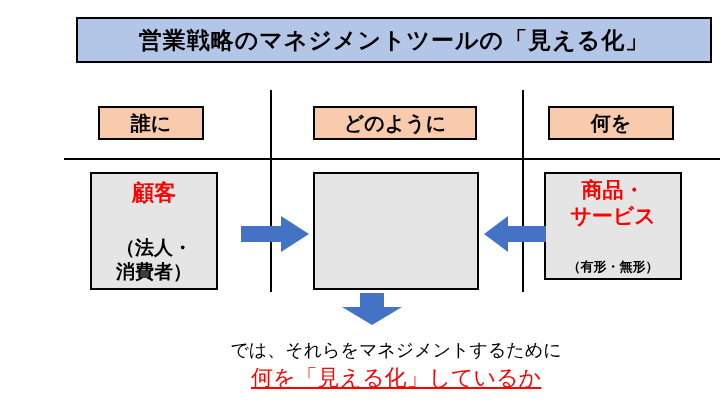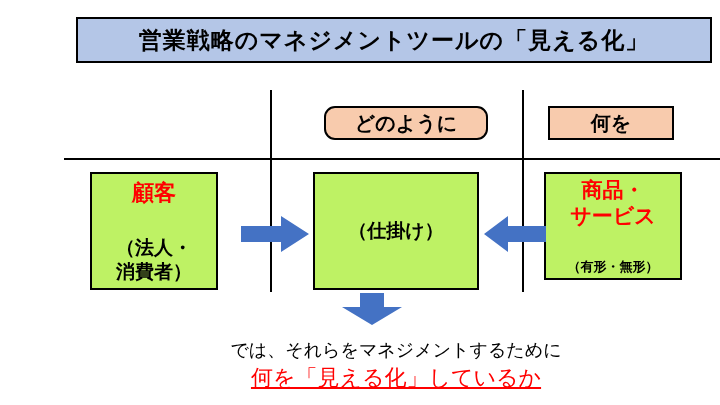--- a/index.html
+++ b/index.html
@@ -23,26 +23,26 @@
   .hline{position:absolute;left:28px;top:158px;width:664px;height:2px;background:var(--border-black,#000);}
 
   
   .header-box{
     position:absolute;top:106px;height:30px;
     background:var(--header-bg,#f8cbad);border:2px solid var(--border-black,#000);
     display:flex;align-items:center;justify-content:center;
     font-size:20px;font-weight:bold;
   }
   .hb1{left:62px;width:102px;}
-  .hb2{left:288px;width:160px;border-radius:11px;}
+  .hb2{left:277px;width:160px;}
   .hb3{left:512px;width:122px;}
 
   
   .content-box{
-    position:absolute;top:172px;background:#bef264;border:2px solid var(--border-black,#000);
+    position:absolute;top:172px;background:#e5e5e5;border:2px solid var(--border-black,#000);
     display:flex;flex-direction:column;align-items:center;justify-content:center;
     text-align:center;
     gap:30px;
   }
   .cb1{left:54px;width:124px;height:114px;}
   .cb2{left:277px;width:162px;height:114px;}
   .cb3{left:508px;width:134px;height:104px;}
   .main-text{color:var(--accent-red,#f00);font-weight:bold;font-size:21px;line-height:1.25;white-space:pre-line;}
   .cb1 .main-text{font-size:22px;}
   .sub-text{color:#000;font-weight:bold;font-size:19px;line-height:1.25;white-space:pre-line;}
@@ -65,31 +65,31 @@
 <body>
 
 <div class="page">
 
   <div class="title-box">営業戦略のマネジメントツールの「見える化」</div>
 
   <div class="vline v1"></div>
   <div class="vline v2"></div>
   <div class="hline"></div>
 
+  <div class="header-box hb1">誰に</div>
   <div class="header-box hb2">どのように</div>
   <div class="header-box hb3">何を</div>
 
   <div class="content-box cb1">
     <div class="main-text">顧客</div>
     <div class="sub-text">（法人・
 消費者）</div>
   </div>
 
   <div class="content-box cb2">
-    <div class="sub-text">（仕掛け）</div>
   </div>
 
   <div class="content-box cb3">
     <div class="main-text">商品・
 サービス</div>
     <div class="sub-text">（有形・無形）</div>
   </div>
 
   <div class="arrow ar">
     <svg viewBox="0 0 68 36" xmlns="http://www.w3.org/2000/svg" aria-hidden="true">

